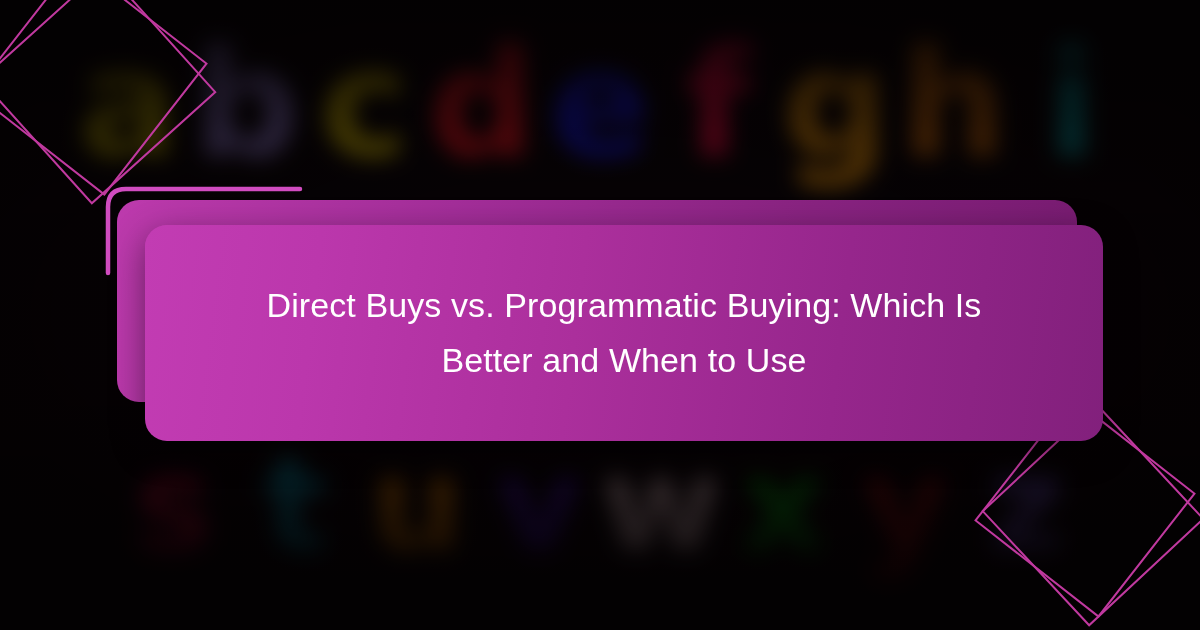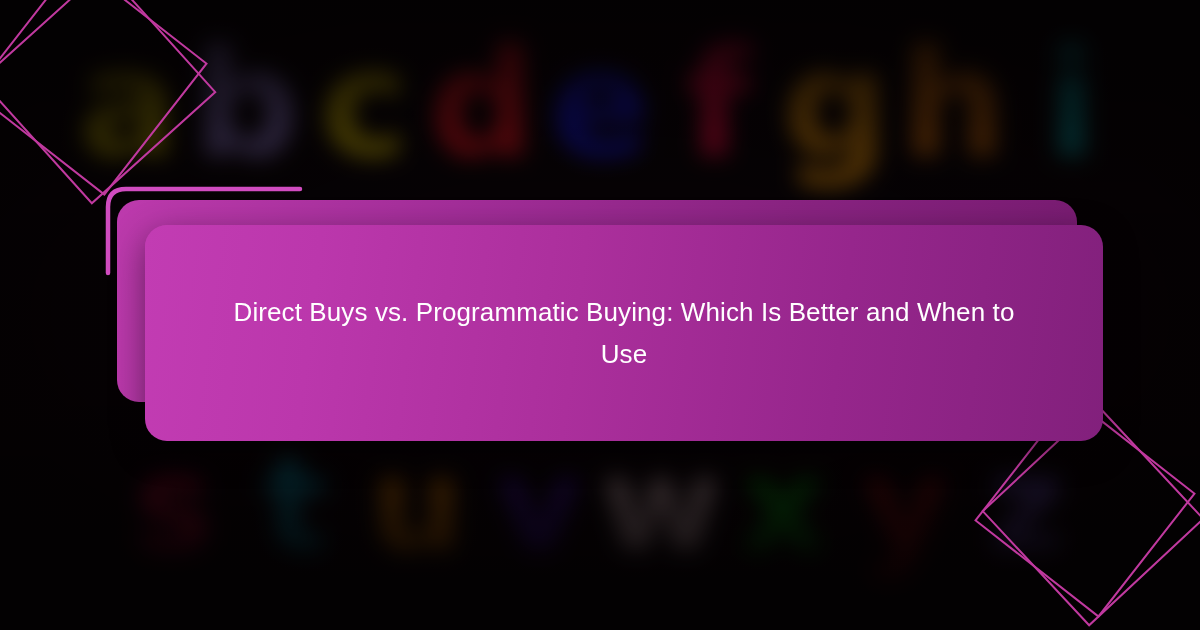--- a/index.html
+++ b/index.html
@@ -114,21 +114,21 @@
     border-radius: 22px;
     background: linear-gradient(97deg, #c23cb3 0%, #bb37ac 18%, #ab2f9c 45%, #96268c 72%, #82207c 100%);
     display: flex;
     align-items: center;
     justify-content: center;
     box-shadow: 0 10px 34px rgba(0,0,0,0.45);
   }
 
   #card-title {
     color: #ffffff;
-    font-size: 26px;
+    font-size: 34px;
     line-height: 1.62;
     font-weight: 400;
     text-align: center;
     letter-spacing: 0.1px;
     max-width: 790px;
     margin: 0;
     padding: 0 20px;
     text-rendering: optimizeLegibility;
   }
 </style>

